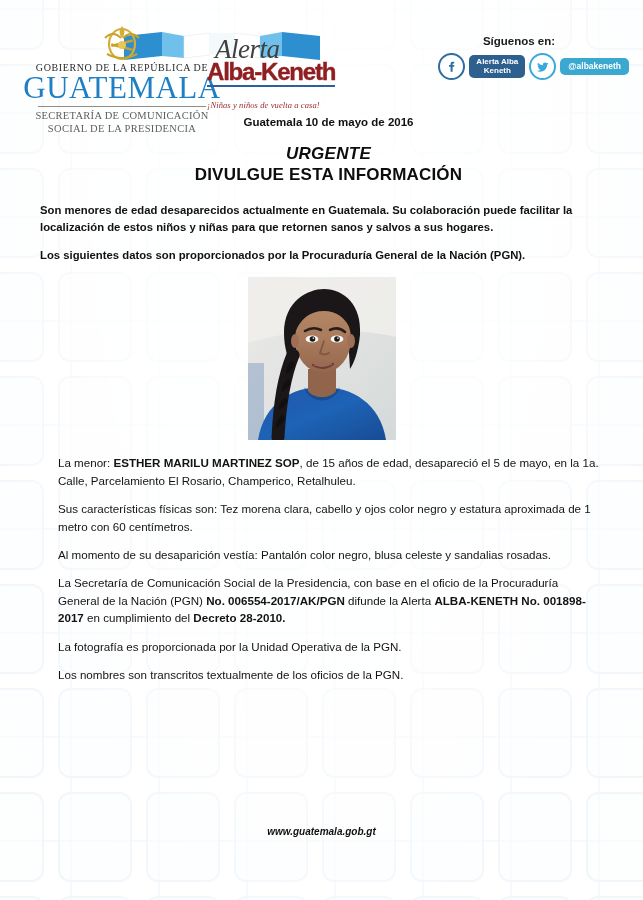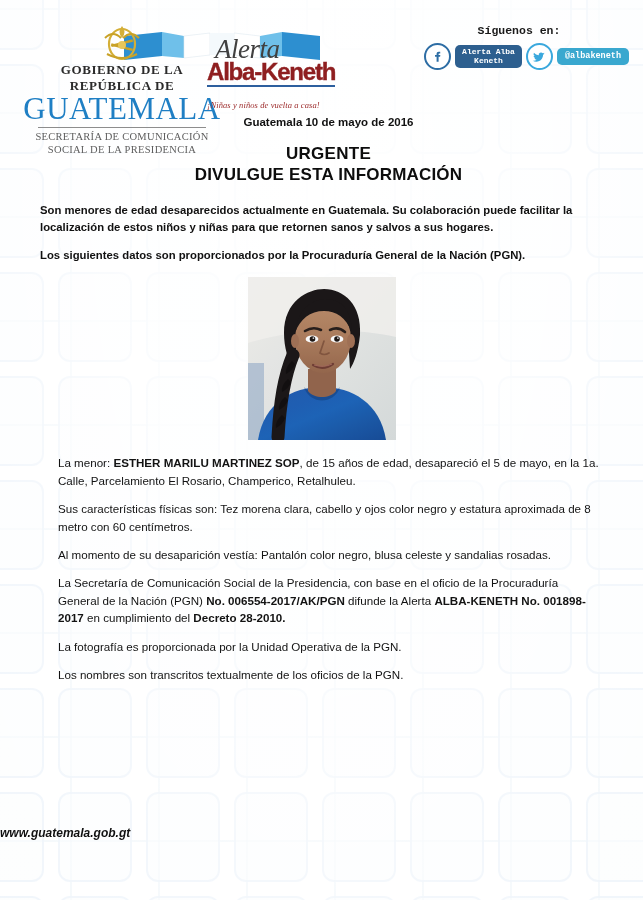--- a/index.html
+++ b/index.html
@@ -85,25 +85,24 @@
   .crest {
     position: absolute;
     left: 50%;
     top: -2px;
     transform: translateX(-50%);
     width: 46px;
     height: 44px;
   }
   .gov-line1 {
     font-family: "Liberation Serif", serif;
-    font-size: 13px;
+    font-size: 10px;
     letter-spacing: 0.6px;
     color: #2b2b2b;
     margin-top: -2px;
-    font-weight: bold;
   }
   .gov-name {
     font-family: "Liberation Serif", serif;
     font-size: 31px;
     letter-spacing: 0.5px;
     color: #1f7fc4;
     line-height: 1;
     margin-top: -1px;
   }
   .gov-rule {
@@ -155,24 +154,23 @@
     font-style: italic;
     font-size: 8.5px;
     color: #9c2a2a;
     margin-top: 13px;
     letter-spacing: 0.1px;
   }
 
   .social {
     position: absolute;
     right: 14px;
-    top: 24px;
+    top: 35px;
     width: 220px;
     text-align: center;
-    font-family: Liberation Mono, monospace;
   }
   .social-title {
     font-size: 11.5px;
     font-weight: bold;
     color: #1a1a1a;
     margin-bottom: 6px;
   }
   .social-row {
     display: flex;
     align-items: center;
@@ -227,20 +225,21 @@
     margin-top: 18px;
     text-align: center;
     padding-left: 14px;
   }
   .title-1 {
     font-size: 17px;
     font-weight: bold;
     letter-spacing: 0.3px;
     color: #0d0d0d;
     line-height: 1.25;
+    font-style: italic;
   }
   .title-2 {
     font-size: 17px;
     font-weight: bold;
     letter-spacing: 0.2px;
     color: #0d0d0d;
     line-height: 1.3;
   }
 
   
@@ -278,22 +277,22 @@
   }
   .body-copy p { margin: 0 0 11px 0; }
   .body-copy b { font-weight: bold; }
 
   
   .footer {
     position: absolute;
     left: 0;
     right: 0;
     top: 826px;
-    text-align: left;
-    font-size: 12px;
+    text-align: center;
+    font-size: 10px;
     font-weight: bold;
     font-style: italic;
     color: #111;
   }
 </style>
 </head>
 <body>
 
 <div class="bg-pattern"></div>
 <div class="bg-cells" id="bgcells">
@@ -512,21 +511,21 @@
         <path d="M34 138 q-7 6 -6 13 q7 -4 9 -10 Z" fill="#0e0b0b"></path>
 
         <rect width="148" height="163" fill="#6b7a88" opacity="0.045"></rect>
       </svg>
     </div>
   </div>
 
   <div class="body-copy">
     <p><span>La menor: </span><b>ESTHER MARILU MARTINEZ SOP</b><span>, de 15 años de edad, desapareció el 5 de mayo, en la 1a. Calle, Parcelamiento El Rosario, Champerico, Retalhuleu.</span></p>
 
-    <p>Sus características físicas son: Tez morena clara, cabello y ojos color negro y estatura aproximada de 8 metro con 60 centímetros.</p>
+    <p>Sus características físicas son: Tez morena clara, cabello y ojos color negro y estatura aproximada de 1 metro con 60 centímetros.</p>
 
 
     <p>Al momento de su desaparición vestía: Pantalón color negro, blusa celeste y sandalias rosadas.</p>
 
     <p><span>La Secretaría de Comunicación Social de la Presidencia, con base en el oficio de la Procuraduría General de la Nación (PGN) </span><b>No. 006554-2017/AK/PGN</b><span> difunde la Alerta </span><b>ALBA-KENETH No. 001898-2017</b><span> en cumplimiento del </span><b>Decreto 28-2010.</b></p>
 
     <p>La fotografía es proporcionada por la Unidad Operativa de la PGN.</p>
 
     <p>Los nombres son transcritos textualmente de los oficios de la PGN.</p>
   </div>

